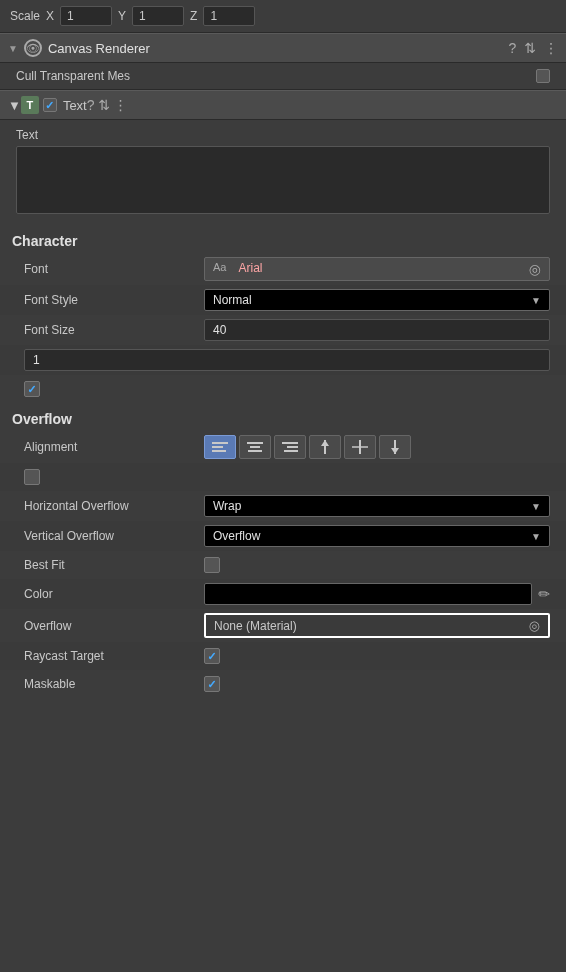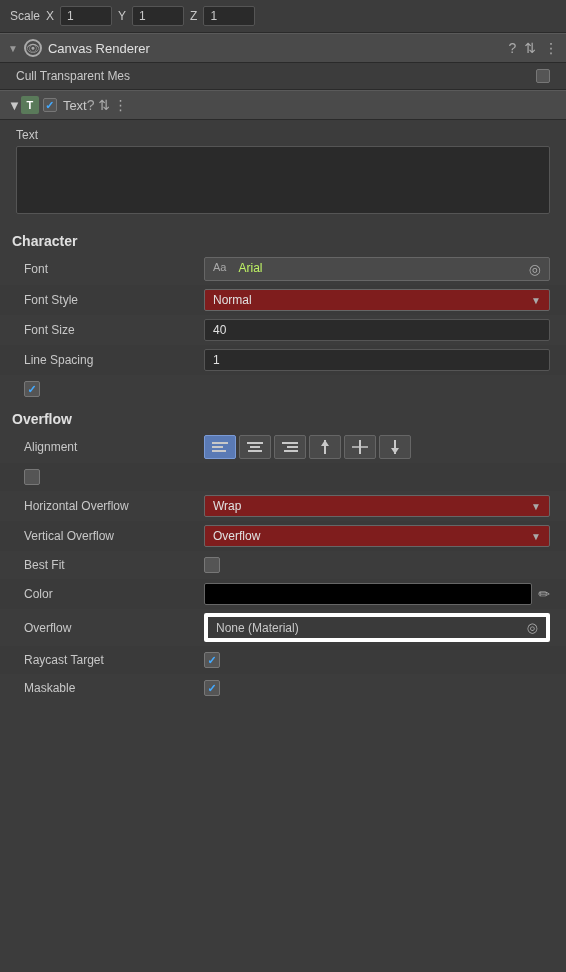--- a/index.html
+++ b/index.html
@@ -170,21 +170,21 @@
       flex: 0 0 180px;
       font-size: 12px;
       color: #c8c8c8;
     }
     .prop-value {
       flex: 1;
     }
 
     
     .dropdown {
-      background: #7f1d1d;
+      background: #000000;
       border: 1px solid #666;
       border-radius: 2px;
       color: #e0e0e0;
       font-size: 12px;
       padding: 3px 8px;
       width: 100%;
       display: flex;
       align-items: center;
       justify-content: space-between;
       cursor: pointer;
@@ -196,21 +196,21 @@
     .font-row {
       display: flex;
       background: #4a4a4a;
       border: 1px solid #666;
       border-radius: 2px;
       width: 100%;
       padding: 3px 8px;
       gap: 12px;
     }
     .font-aa { font-size: 11px; color: #aaa; }
-    .font-name { flex: 1; color: #bef264; font-size: 12px; }
+    .font-name { flex: 1; color: #fca5a5; font-size: 12px; }
     .font-select-icon { color: #aaa; font-size: 14px; }
 
     
     .text-input {
       background: #2a2a2a;
       border: 1px solid #555;
       border-radius: 2px;
       color: #e0e0e0;
       font-size: 12px;
       padding: 3px 8px;
@@ -268,21 +268,21 @@
     }
     .eyedropper-icon {
       color: #aaa;
       font-size: 14px;
       cursor: pointer;
     }
 
     
     .material-display {
       background: #3a3a3a;
-      border: 4px solid #ffffff;
+      border: 2px solid #ffffff;
       border-radius: 2px;
       padding: 3px 8px;
       color: #c8c8c8;
       font-size: 12px;
       display: flex;
       align-items: center;
       justify-content: space-between;
       width: 100%;
     }
     .target-icon { color: #aaa; font-size: 13px; }
@@ -372,21 +372,20 @@
 </div>
 
 <div class="prop-row">
   <span class="prop-label">Font Size</span>
   <div class="prop-value">
     <input class="text-input" type="text" value="40" style="">
   </div>
 </div>
 
 <div class="prop-row">
-  <span class="prop-label">Line Spacing</span>
   <div class="prop-value">
     <input class="text-input" type="text" value="1" style="">
   </div>
 </div>
 
 <div class="prop-row">
   <div class="prop-value">
     <div class="checkbox-display">
       <span class="checkmark">✓</span>
     </div>

